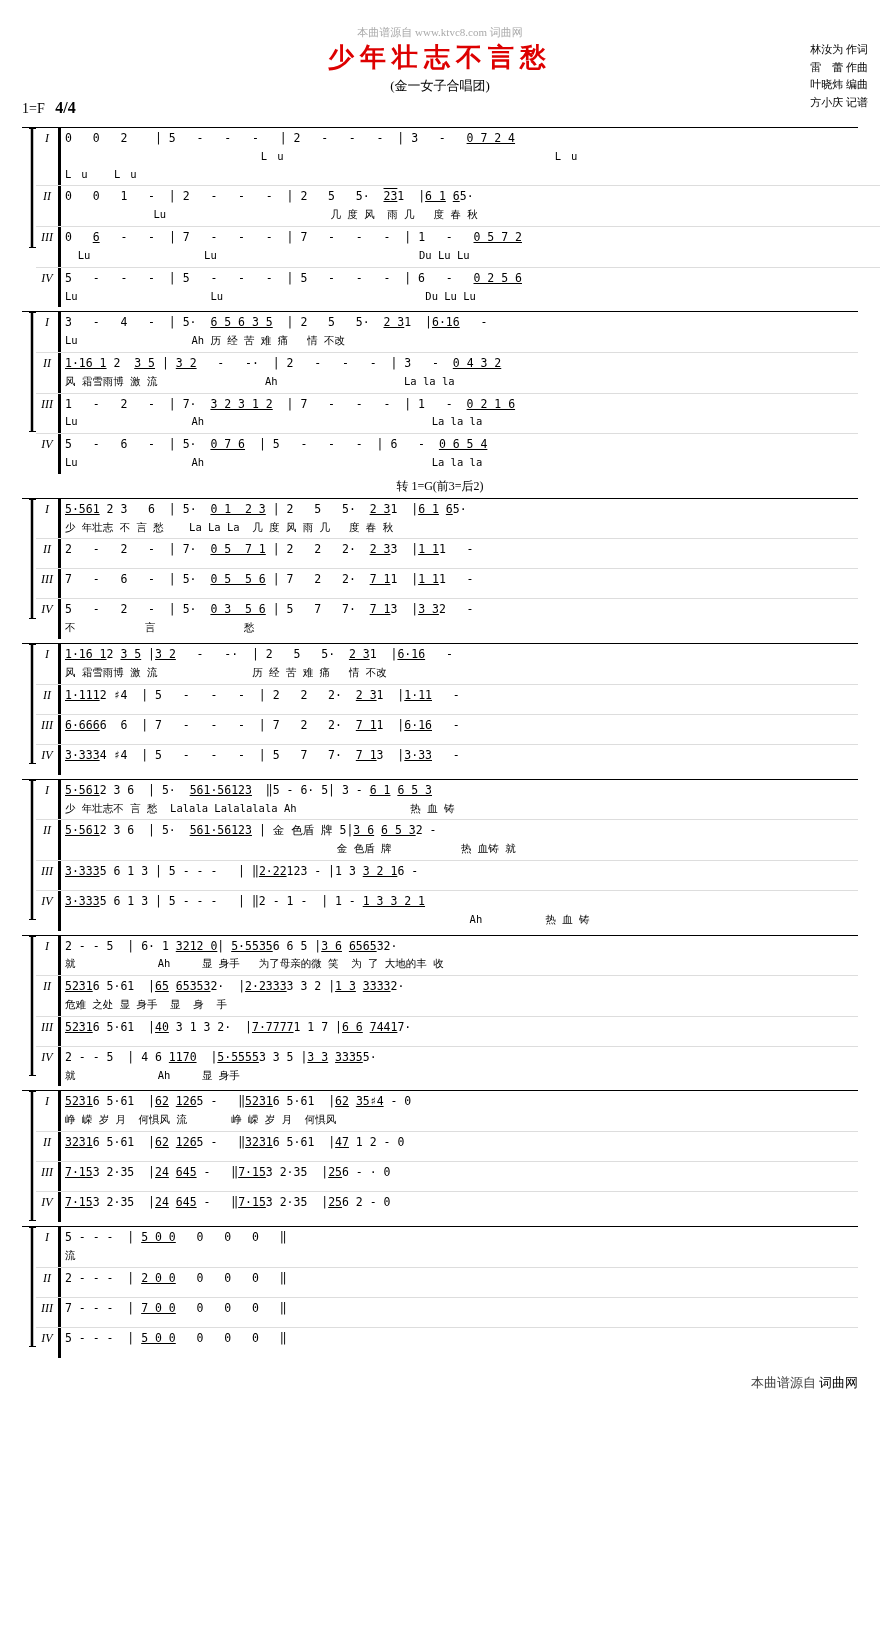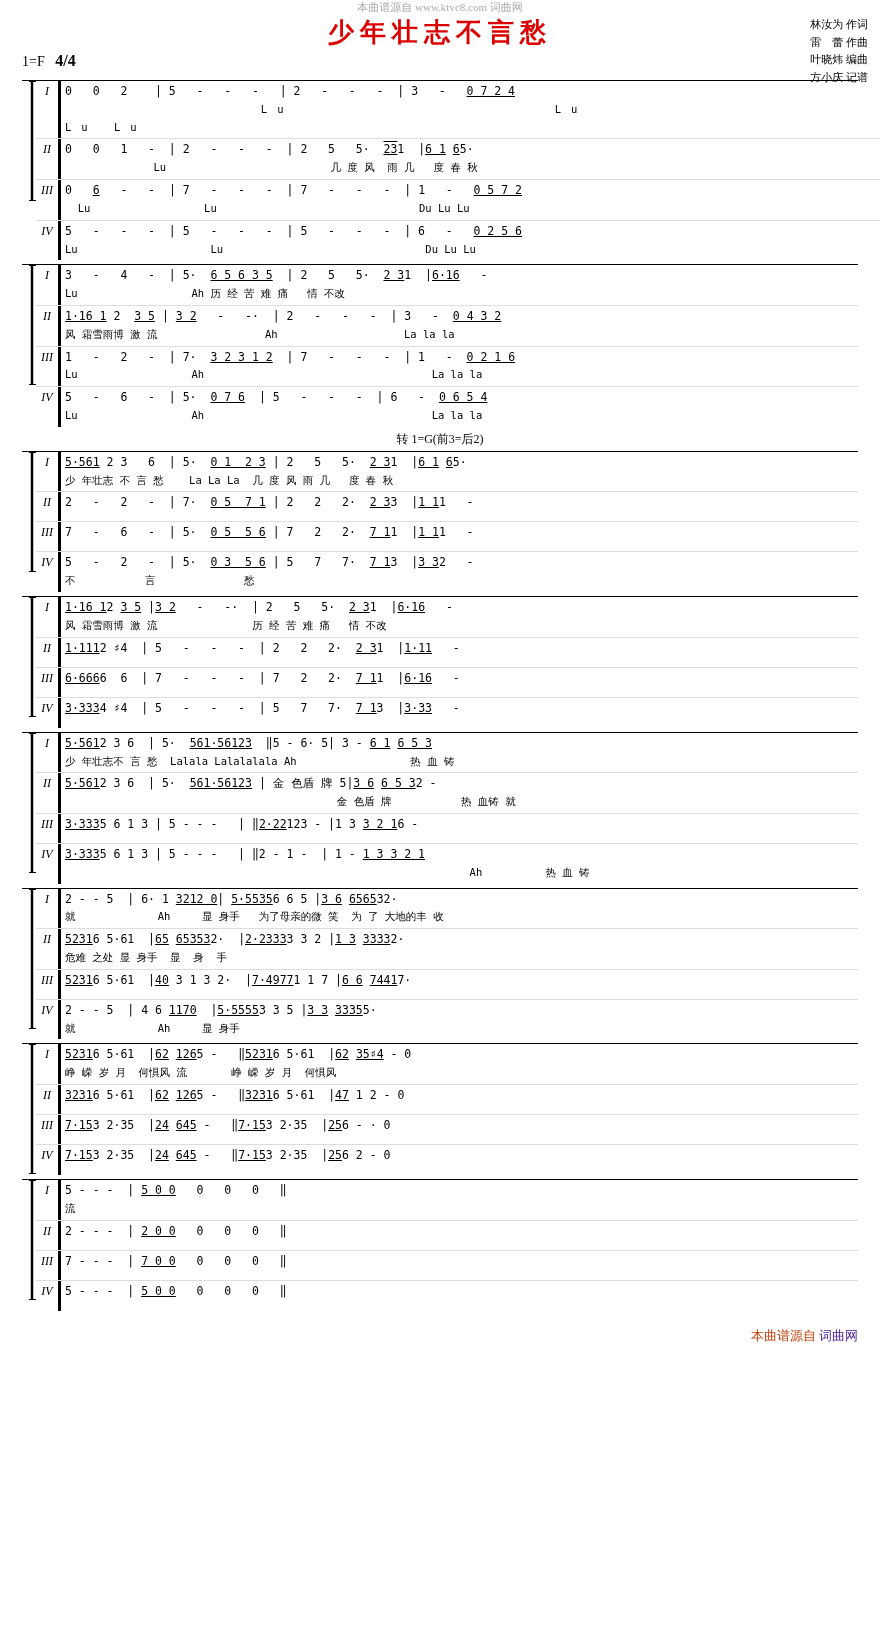--- a/index.html
+++ b/index.html
@@ -8,21 +8,21 @@
       min-height: 1640px;
       background: #fff;
       font-family: 'SimSun', 'Song', serif;
       font-size: 12px;
       color: #000;
       position: relative;
       overflow-x: hidden;
     }
     .page {
       width: 880px;
-      padding: 0 12px;
+      padding: 25px 12px;
       position: relative;
     }
     .title-row {
       display: flex;
       justify-content: center;
       align-items: flex-start;
       position: relative;
       margin-bottom: 2px;
     }
     .main-title {
@@ -67,25 +67,25 @@
     }
     .watermark-bottom {
       display: flex;
       justify-content: flex-end;
       align-items: center;
       padding-right: 10px;
       margin-top: 8px;
     }
     .watermark-site {
       font-size: 13px;
-      color: #c2410c;
+      color: #404040;
     }
     .watermark-site-red {
       font-size: 13px;
-      color: #4c1d95;
+      color: #000000;
     }
     .sys-wrap {
       display: flex;
       margin-bottom: 4px;
       border-top: 1px solid #000;
     }
     .sys-bracket-col {
       display: flex;
       flex-direction: column;
       width: 14px;
@@ -140,20 +140,21 @@
   <div class="title-row">
     <div class="main-title">少年壮志不言愁</div>
     <div class="credits">
       <div>林汝为 作词</div>
       <div>雷　蕾 作曲</div>
       <div>叶晓炜 编曲</div>
       <div>方小庆 记谱</div>
     </div>
   </div>
 
+  <div class="subtitle">(金一女子合唱团)</div>
 
   <div class="key-info">
     <span>1=F</span>&nbsp;&nbsp;
     <span style="font-size:16px;font-weight:bold;">4/4</span>
   </div>
 
   <div class="music-score">
 
     <div class="sys-wrap">
       <div class="sys-bracket-col">
@@ -441,21 +442,21 @@
             <u>5231</u>6 5·61 &nbsp;|<u>65</u> <u>65353</u>2· &nbsp;|<u>2·2333</u>3 3 2 |<u>1 3</u> <u>3333</u>2·<br>
             <span style="font-size:10.5px;">危难 之处 显 身手&nbsp;&nbsp;显&nbsp;&nbsp;身&nbsp;&nbsp;手</span>
           </div>
         </div>
         <div class="v-row">
           <div class="v-name">
               <i>III</i>
             </div>
           <div class="v-bar"></div>
           <div class="v-notes">
-            <u>5231</u>6 5·61 &nbsp;|<u>40</u> 3 1 3 2· &nbsp;|<u>7·4977</u>1 1 7 |<u>6 6</u> <u>7441</u>7·
+            <u>5231</u>6 5·61 &nbsp;|<u>40</u> 3 1 3 2· &nbsp;|<u>7·7777</u>1 1 7 |<u>6 6</u> <u>7441</u>7·
           </div>
         </div>
         <div class="v-row">
           <div class="v-name">
               <i>IV</i>
             </div>
           <div class="v-bar"></div>
           <div class="v-notes">
             2 - - 5 &nbsp;| 4 6 <u>1170</u> &nbsp;|<u>5·5555</u>3 3 5 |<u>3 3</u> <u>3335</u>5·<br>
             <span style="font-size:10.5px;">就&nbsp;&nbsp;&nbsp;&nbsp;&nbsp;&nbsp;&nbsp;&nbsp;&nbsp;&nbsp;&nbsp;&nbsp;&nbsp;Ah&nbsp;&nbsp;&nbsp;&nbsp;&nbsp;显 身手</span>

